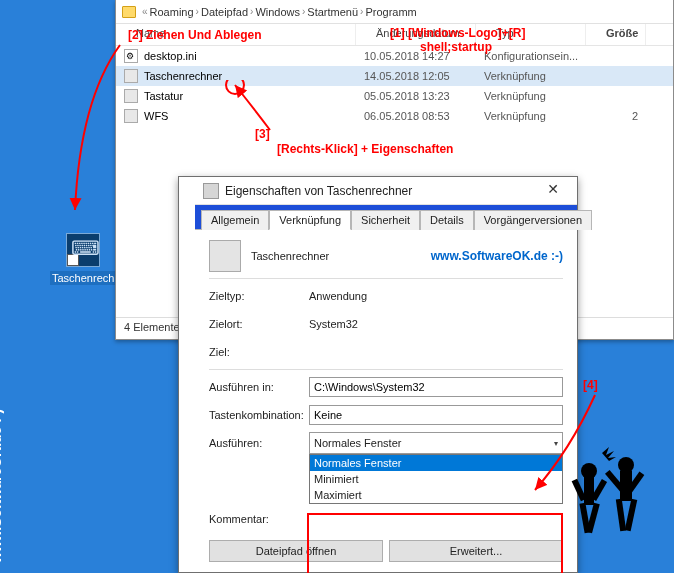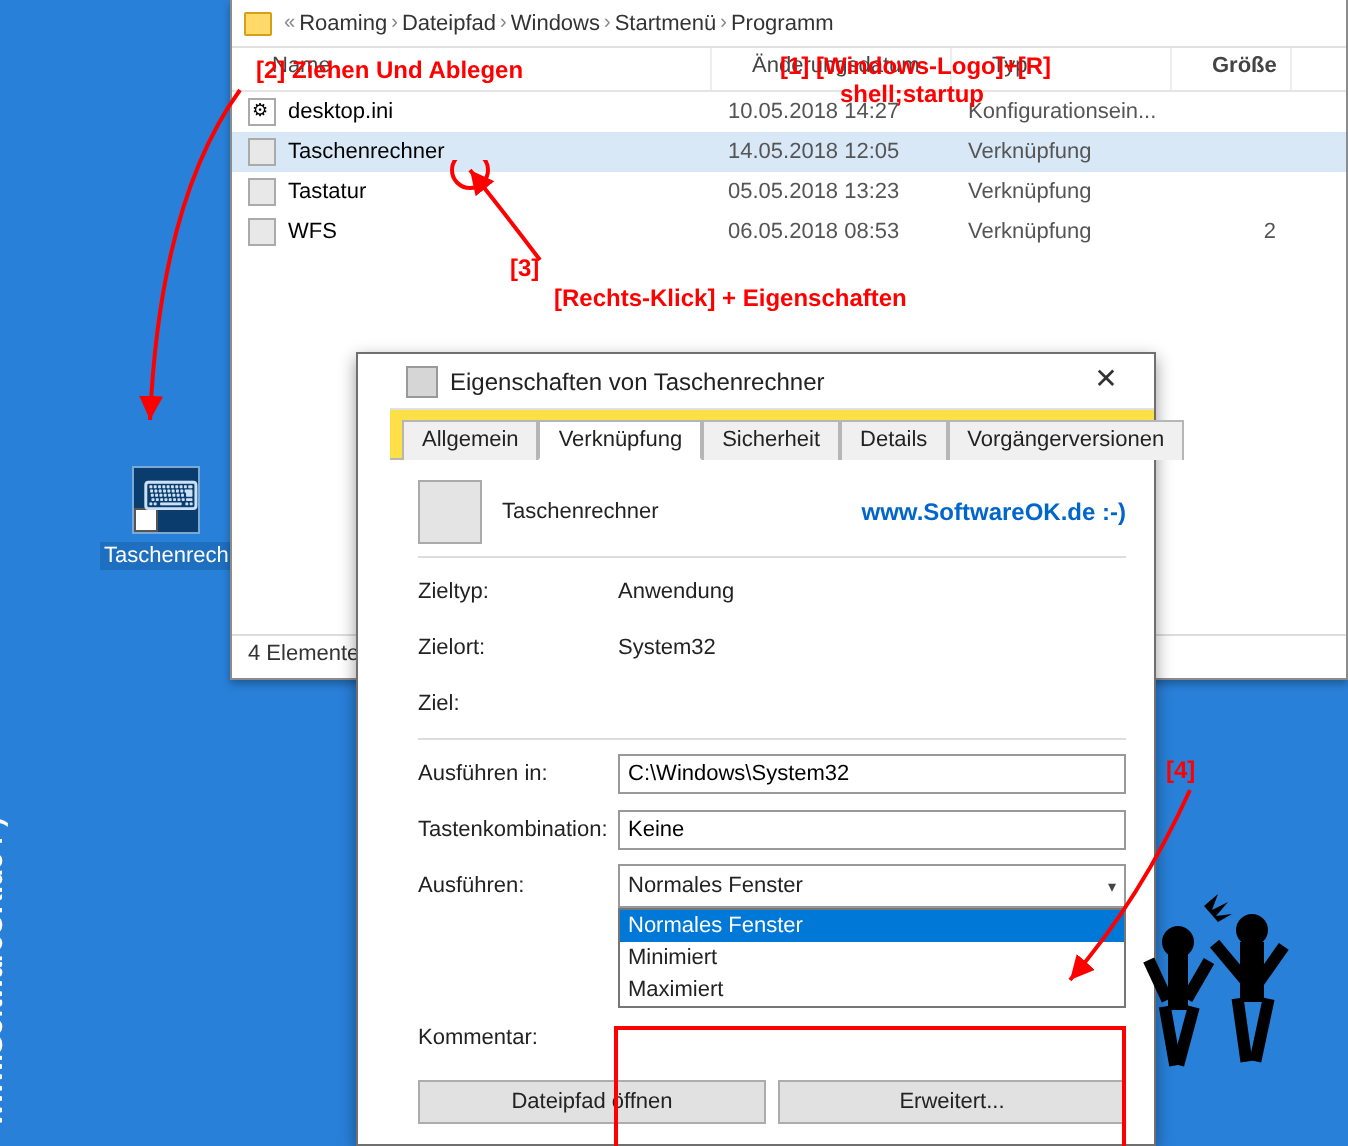--- a/index.html
+++ b/index.html
@@ -41,21 +41,21 @@
 
 .exp-status { position: absolute; left: 0; bottom: 0; right: 0; height: 22px; border-top: 1px solid #ddd; font-size: 11px; color: #333; padding: 3px 8px; }
 
 
 .props { position: absolute; left: 178px; top: 176px; width: 400px; height: 397px; background: #fff; border: 1px solid #6f6f6f; box-shadow: 0 3px 8px rgba(0,0,0,.4); font-size: 11px; color: #222; padding-left: 16px; }
 .props-title { height: 28px; display: flex; align-items: center; padding: 0 8px; background: #fff; border-bottom: 1px solid #e1e1e1; }
 .props-title .tic { width: 16px; height: 16px; background: #d6d6d6; border: 1px solid #999; margin-right: 6px; }
 .props-title .ttl { flex: 1; font-size: 12px; }
 .props-title .close { width: 32px; height: 20px; text-align: center; font-size: 14px; color: #333; cursor: pointer; }
 
-.tabs { display: flex; border-bottom: 1px solid #b6b6b6; padding: 4px 6px 0; gap: 0; background: #fde047; }
+.tabs { display: flex; border-bottom: 1px solid #b6b6b6; padding: 4px 6px 0; gap: 0; background: #1d4ed8; }
 .tab { padding: 3px 9px; border: 1px solid #b6b6b6; border-bottom: none; background: #f0f0f0; position: relative; top: 1px; font-size: 11px; cursor: pointer; }
 .tab.active { background: #fff; border-bottom: 1px solid #fff; z-index: 2; }
 
 .props-body { padding: 10px 14px; }
 .prow { display: flex; align-items: center; margin-bottom: 6px; min-height: 22px; }
 .plabel { width: 100px; }
 .pval { flex: 1; }
 .pinput { flex: 1; height: 20px; border: 1px solid #999; padding: 1px 4px; font-size: 11px; background: #fff; }
 .psep { height: 1px; background: #ddd; margin: 6px 0; }
 

